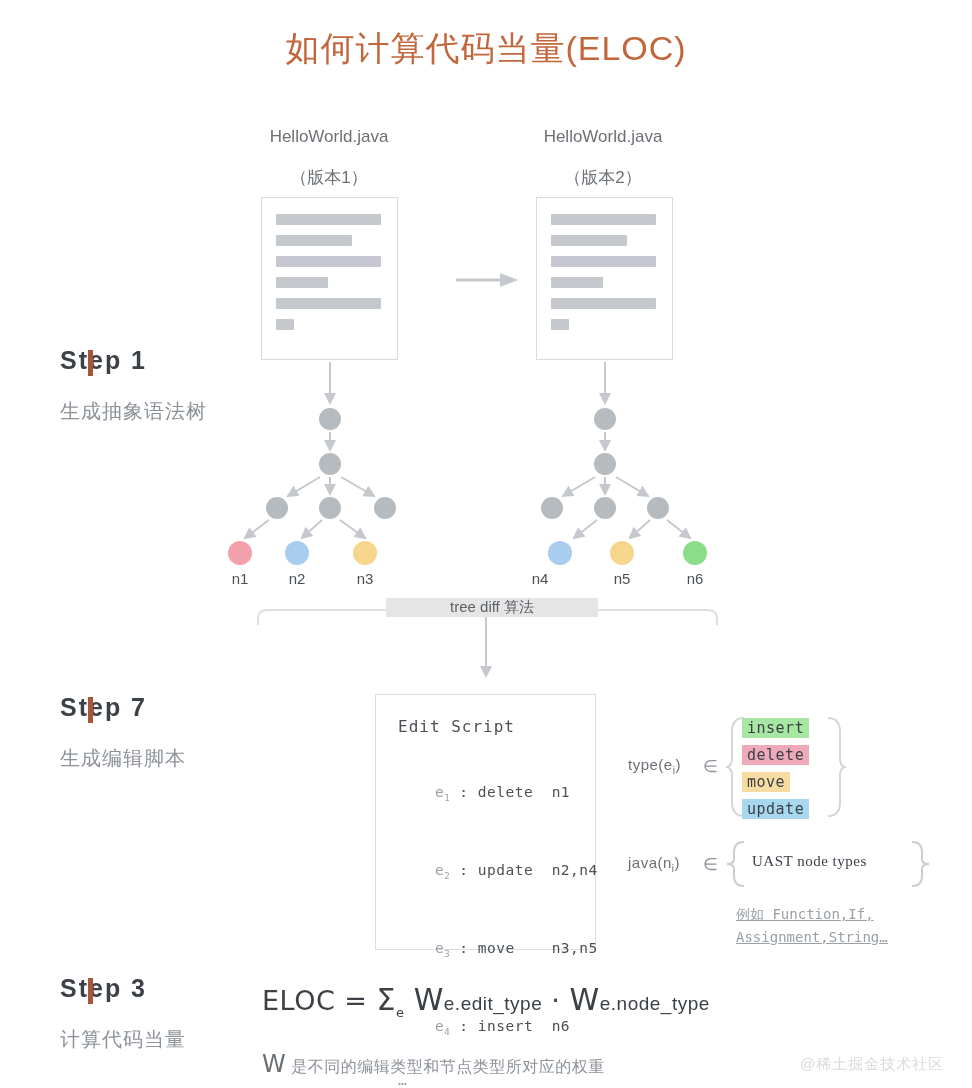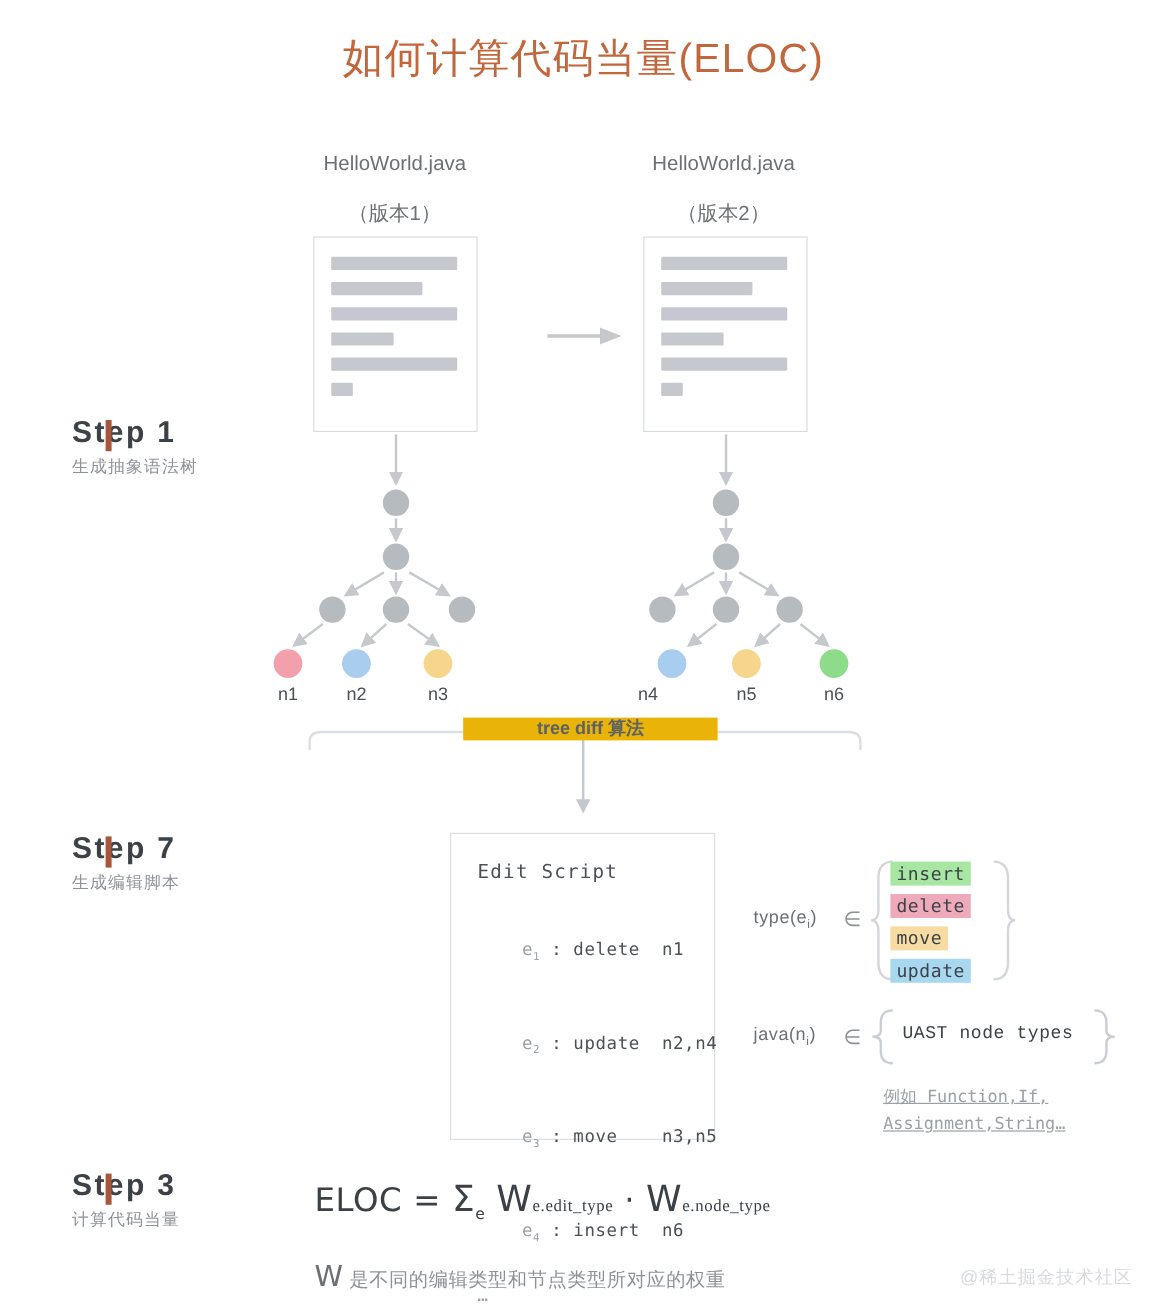--- a/index.html
+++ b/index.html
@@ -77,23 +77,23 @@
     background: #a8563a;
   }
   .step .step-title {
     font-size: 25px;
     font-weight: bold;
     color: #3c4147;
     letter-spacing: 2px;
     line-height: 28px;
   }
   .step .step-sub {
-    font-size: 14px;
+    font-size: 20px;
     color: #8d9299;
-    margin-top: 6px;
+    margin-top: 24px;
     letter-spacing: 1px;
   }
   #step-1 { left: 44px; top: 346px; }
   #step-2 { left: 44px; top: 693px; }
   #step-3 { left: 44px; top: 974px; }
 
   
   .tree-svg { left: 0; top: 0; }
 
   
@@ -149,21 +149,21 @@
     letter-spacing: .5px;
     white-space: nowrap;
   }
   .tag-insert { background: #a8e6a3; }
   .tag-delete { background: #eeaabb; }
   .tag-move   { background: #f6dca2; }
   .tag-update { background: #a8d8f0; }
 
   #uast-text {
     position: absolute;
-    font-family: Liberation Mono, monospace;
+    font-family: Liberation Serif, serif;
     font-size: 15px;
     color: #3c4147;
     letter-spacing: .5px;
     white-space: nowrap;
   }
   #uast-example {
     left: 736px; top: 903px;
     font-family: "DejaVu Sans Mono", monospace;
     font-size: 14px;
     color: #9aa0a6;
@@ -177,21 +177,21 @@
     left: 262px; top: 982px;
     font-family: "DejaVu Sans", sans-serif;
     font-size: 27px;
     color: #3c4147;
     white-space: nowrap;
     letter-spacing: .5px;
   }
   #formula .sigma { font-size: 30px; position: relative; }
   #formula .sigma sub { font-size: 13px; }
   #formula .wvar { font-size: 30px; }
-  #formula .wsub { font-size: 14px; font-family:Liberation Serif, serif; }
+  #formula .wsub { font-size: 19px; font-family:Liberation Sans, sans-serif; }
 
   #formula-note {
     left: 262px; top: 1050px;
     font-size: 16px;
     color: #8d9299;
     letter-spacing: .5px;
   }
   #formula-note .wbig { font-size: 24px; color:#6b7075; font-family:"DejaVu Sans", sans-serif; }
 
   
@@ -317,21 +317,21 @@
   <line x1="486" y1="610" x2="486" y2="676" stroke="#c5c8cd" stroke-width="2" marker-end="url(#ah)"></line>
 </svg>
 
 <div class="node-label" style="left:220px; top:570px">n1</div>
 <div class="node-label" style="left:277px; top:570px">n2</div>
 <div class="node-label" style="left:345px; top:570px">n3</div>
 <div class="node-label" style="left:520px; top:570px">n4</div>
 <div class="node-label" style="left:602px; top:570px">n5</div>
 <div class="node-label" style="left:675px; top:570px">n6</div>
 
-<div class="abs" style="left:386px; top:598px; width:200px; text-align:center; font-size:15px; color:#5b6167; background:#eab308; padding:0 6px;font-weight:bold;">tree diff 算法</div>
+<div class="abs" style="left:386px; top:598px; width:200px; text-align:center; font-size:15px; color:#5b6167; background:#e5e5e5; padding:0 6px;">tree diff 算法</div>
 
 <div class="abs" id="edit-script-box">
   <div id="edit-script-title">Edit Script</div>
 
   <div class="es-row">
     <span class="es-id"><span>e</span><sub>1</sub></span> : <span>delete</span>  <span>n1</span>
   </div>
   <div class="es-row">
     <span class="es-id"><span>e</span><sub>2</sub></span> : <span>update</span>  <span>n2,n4</span>
   </div>

